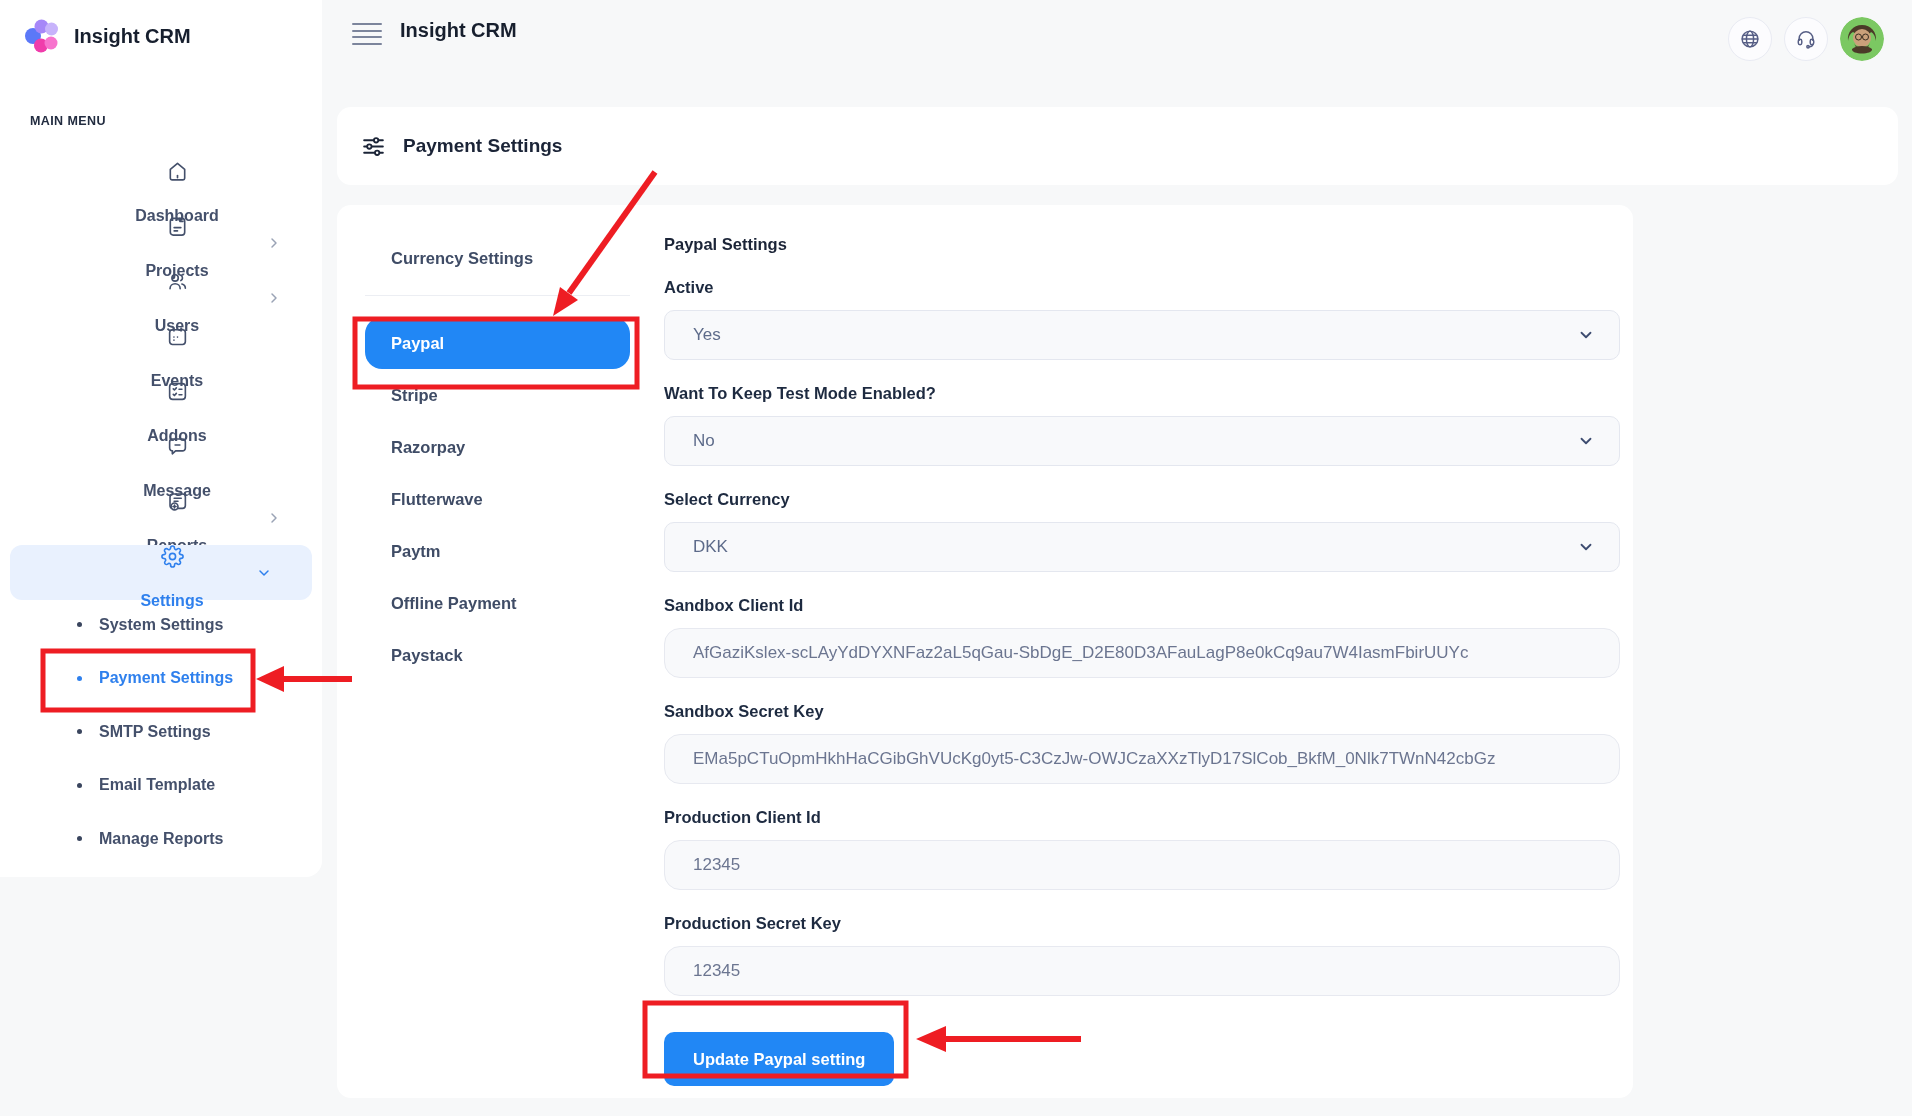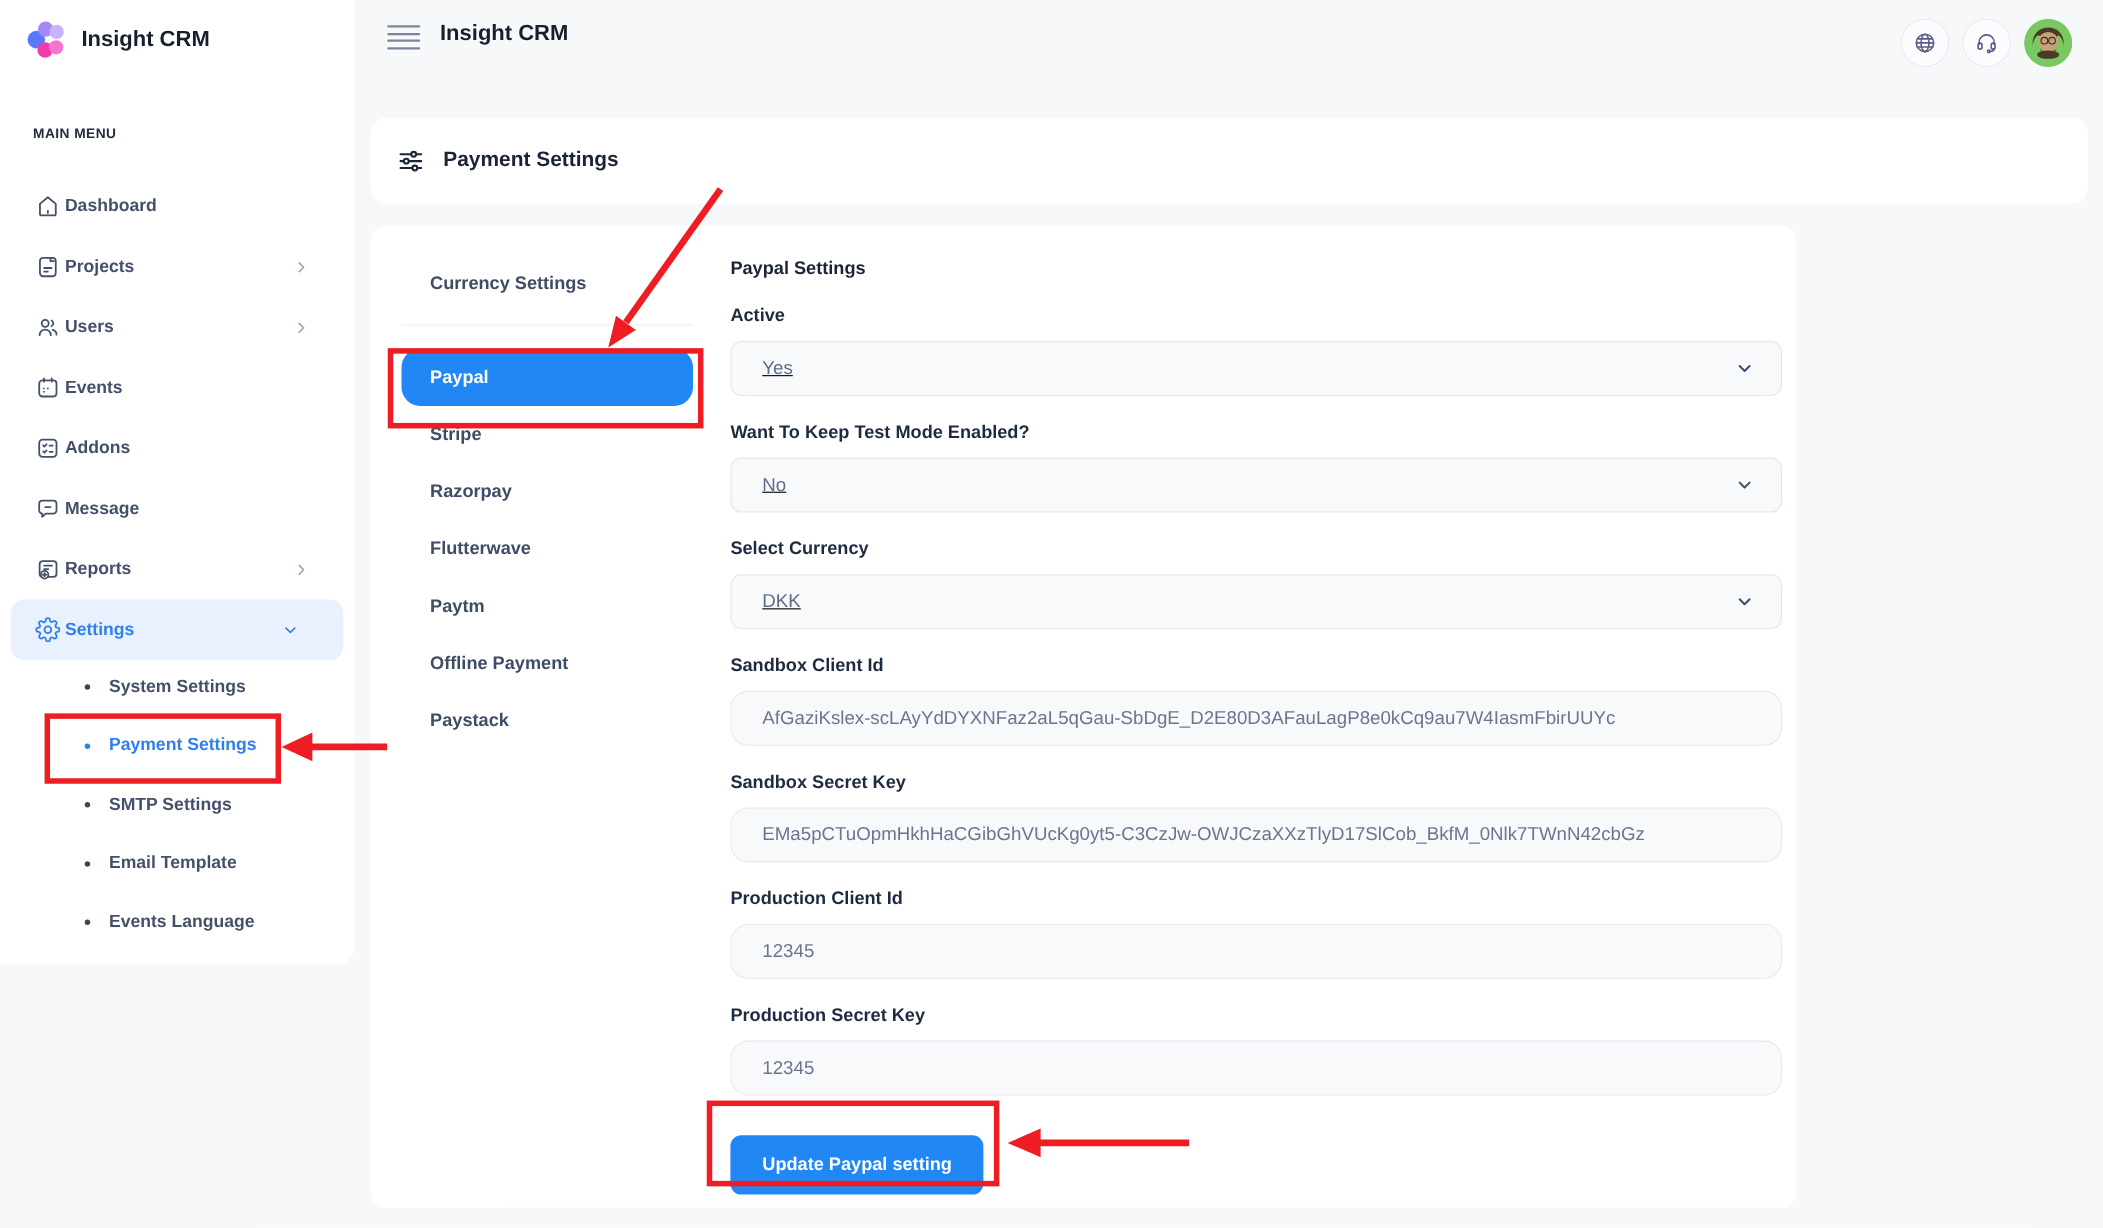--- a/index.html
+++ b/index.html
@@ -5,21 +5,21 @@
   html,body{margin:0;padding:0;background:#f7f8f9;font-family:"Liberation Sans","DejaVu Sans",sans-serif;}
   .stage{position:relative;width:1912px;height:1116px;overflow:hidden;background:#f7f8f9;}
 
   
   .sidebar{position:absolute;left:0;top:0;width:322px;height:877px;background:#ffffff;border-radius:0 0 16px 0;}
   .logo-row{position:absolute;left:24px;top:16px;display:flex;align-items:center;gap:10px;}
   .logo-mark{width:40px;height:40px;}
   .logo-text{font-size:20px;font-weight:700;color:#171f2e;}
   .menu-label{position:absolute;left:30px;top:114px;font-size:12.5px;font-weight:700;color:#222c40;letter-spacing:.4px;}
   .menu{position:absolute;left:0;top:160px;width:322px;}
-  .side-item{position:relative;height:55px;display:flex;align-items:center;padding-left:32px;gap:4px;cursor:pointer;}
+  .side-item{position:relative;height:55px;display:flex;align-items:center;padding-left:32px;gap:24px;cursor:pointer;flex-direction:column;}
   .side-item .sicon{width:23px;height:23px;display:flex;align-items:center;justify-content:center;flex:none;}
   .side-item .slabel{font-size:16px;font-weight:700;color:#44506b;}
   .side-item .chev{position:absolute;right:40px;top:50%;transform:translateY(-50%);display:flex;}
   .side-item.active{background:#e9f1fe;border-radius:12px;margin:0 10px;padding-left:22px;align-items:center;}
   .side-item.active .slabel{color:#2f80ed;}
   .submenu{position:absolute;left:0;top:598px;width:322px;}
   .sub-item{height:53.5px;display:flex;align-items:center;padding-left:77px;gap:17px;cursor:pointer;}
   .sub-item .dot{width:5px;height:5px;border-radius:50%;background:#3a455e;flex:none;}
   .sub-item .sublabel{font-size:16px;font-weight:700;color:#44506b;}
   .sub-item.active .dot{background:#2f80ed;}
@@ -41,21 +41,21 @@
   
   .main-card{position:absolute;left:337px;top:205px;width:1296px;height:893px;background:#fff;border-radius:14px;}
   .tabs{position:absolute;left:28px;top:28px;width:265px;}
   .tab{height:52px;display:flex;align-items:center;padding-left:26px;font-size:16.5px;font-weight:700;color:#3f4c66;border-radius:10px;cursor:pointer;box-sizing:border-box;}
   .tab.active{background:#2187f5;color:#ffffff;border-radius:17px;}
   .tab-divider{border:none;border-top:1px solid #eceef3;margin:12px 0 21px 0;}
 
   .form{position:absolute;left:327px;top:30px;width:956px;}
   .form-title{font-size:16.5px;font-weight:700;color:#1b2437;margin:0 0 24px 0;}
   .flabel{display:block;font-size:16.5px;font-weight:700;color:#1d2a40;margin-bottom:13px;}
-  .select{height:50px;background:#f8f9fb;border:1px solid #e4e7ef;border-radius:10px;display:flex;align-items:center;justify-content:space-between;padding:0 24px 0 28px;margin-bottom:24px;cursor:pointer;box-sizing:border-box;text-decoration:underline;}
+  .select{height:50px;background:#f8f9fb;border:1px solid #e4e7ef;border-radius:10px;display:flex;align-items:center;justify-content:space-between;padding:0 24px 0 28px;margin-bottom:24px;cursor:pointer;box-sizing:border-box;}
   .sel-val{font-size:17px;color:#5d6b8a;}
   .tinput{display:block;width:956px;height:50px;background:#f8f9fb;border:1px solid #e7e9f0;border-radius:16px;padding:0 28px;font-size:17px;color:#6b7590;margin-bottom:24px;box-sizing:border-box;font-family:"Liberation Sans","DejaVu Sans",sans-serif;outline:none;}
   .update-btn{margin-top:12px;height:54px;padding:0 29px;background:#2187f5;color:#fff;border:none;border-radius:10px;font-size:16.5px;font-weight:700;cursor:pointer;font-family:"Liberation Sans","DejaVu Sans",sans-serif;}
 
   
   .annotations{position:absolute;left:0;top:0;width:1912px;height:1116px;pointer-events:none;z-index:50;}
 </style>
 </head>
 <body>
 
@@ -190,21 +190,21 @@
       <div class="sub-item">
         <span class="dot"></span>
         <span class="sublabel">SMTP Settings</span>
       </div>
       <div class="sub-item">
         <span class="dot"></span>
         <span class="sublabel">Email Template</span>
       </div>
       <div class="sub-item">
         <span class="dot"></span>
-        <span class="sublabel">Events Language</span>
+        <span class="sublabel">Manage Reports</span>
       </div>
     </div>
   </div>
 
   <div class="hamburger">
       <i></i>
       <i></i>
       <i></i>
       <i></i>
     </div>

